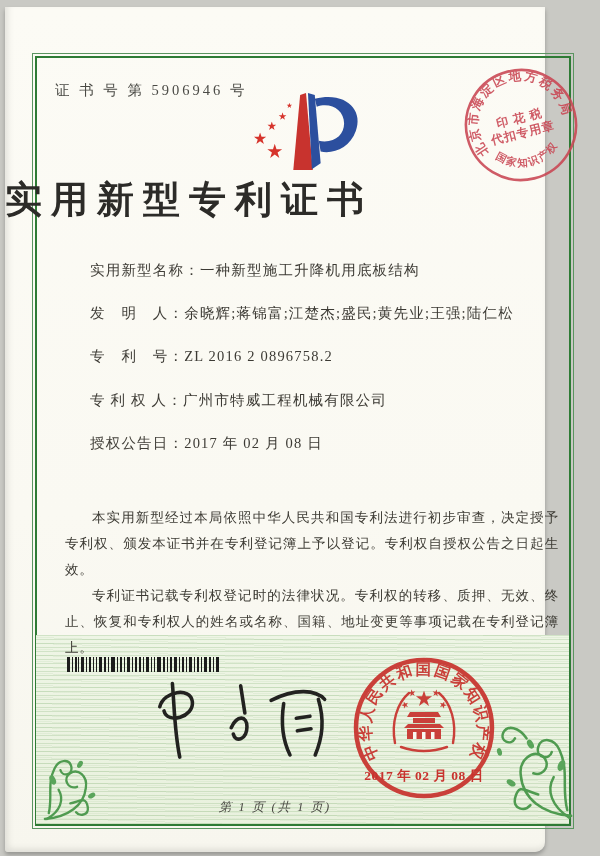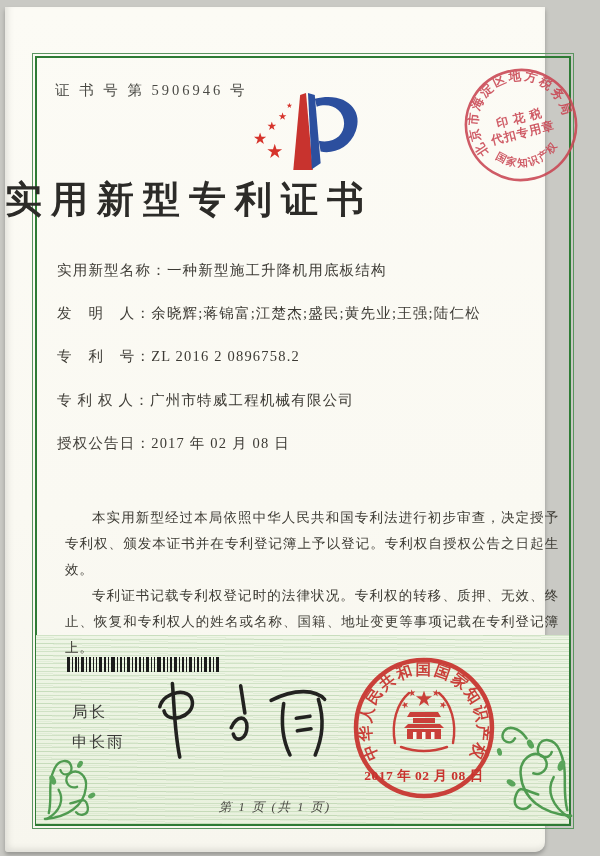--- a/index.html
+++ b/index.html
@@ -15,21 +15,21 @@
       background:
         repeating-linear-gradient(0deg, rgba(122,172,108,0.25) 0 1px, rgba(122,172,108,0) 1px 4px),
         repeating-linear-gradient(2deg, rgba(140,185,125,0.12) 0 1px, rgba(140,185,125,0) 1px 6px),
         linear-gradient(#eef5e5,#e9f1de);}
   .certno{position:absolute;left:50px;top:74px;font-size:14.5px;color:#4a4a45;letter-spacing:3px;}
   .logo{position:absolute;left:237px;top:84px;width:128px;height:84px;}
   .title{position:absolute;left:0;top:168px;width:100%;
          font-size:37px;font-weight:bold;color:#2c2b28;letter-spacing:9px;}
   .fields{position:absolute;left:52px;top:254px;width:500px;}
   .frow{height:43.2px;font-size:14.5px;color:#403e38;letter-spacing:1.2px;white-space:nowrap;}
-  .frow .lbl{color:#403e38;}
+  .frow .lbl{color:#403e38;margin-left:33px;}
   .frow .val{color:#3c3a34;}
   .legal{position:absolute;left:52px;top:498px;width:494px;font-size:13.5px;line-height:1.93;
          color:#3d3b34;text-align:justify;letter-spacing:0.8px;margin-left:8px;}
   .legal p{margin:0;text-indent:2em;}
   .barcode{position:absolute;left:62px;top:650px;width:152px;height:15px;}
   .signer{position:absolute;left:67px;top:690px;font-size:15.5px;color:#3a3a37;letter-spacing:2px;line-height:30px;}
   .signature{position:absolute;left:138px;top:664px;width:210px;height:105px;}
   .mainseal{position:absolute;left:346px;top:648px;width:146px;height:146px;opacity:0.93;}
   .sealdate{position:absolute;left:344px;top:760px;width:150px;text-align:center;
             font-size:13.5px;font-weight:bold;color:#c8332e;letter-spacing:0.5px;white-space:nowrap;}
@@ -164,24 +164,20 @@
         <rect x="127" width="1" height="15"></rect>
           <rect x="130" width="2" height="15"></rect>
           <rect x="134" width="1" height="15"></rect>
         <rect x="137" width="3" height="15"></rect>
           <rect x="142" width="2" height="15"></rect>
           <rect x="146" width="1" height="15"></rect>
         <rect x="149" width="3" height="15"></rect>
       </g>
     </svg>
 
-    <div class="signer">
-      <div>局长</div>
-      <div>申长雨</div>
-    </div>
 
     <svg class="signature" viewBox="0 0 200 100">
       <g fill="none" stroke="#222220" stroke-width="3.4" stroke-linecap="round" stroke-linejoin="round">
         <path d="M28,12 C30,36 30,58 35,82"></path>
         <path d="M16,34 C20,19 45,15 47,29 C49,44 23,51 20,38"></path>
         <path d="M93,14 L97,40"></path>
         <path d="M84,54 C90,41 99,43 99,53 C99,65 88,69 86,60"></path>
         <path d="M122,28 C145,16 165,18 173,27"></path>
         <path d="M134,31 C131,51 133,66 140,80"></path>
         <path d="M167,27 C173,47 171,63 164,80"></path>

